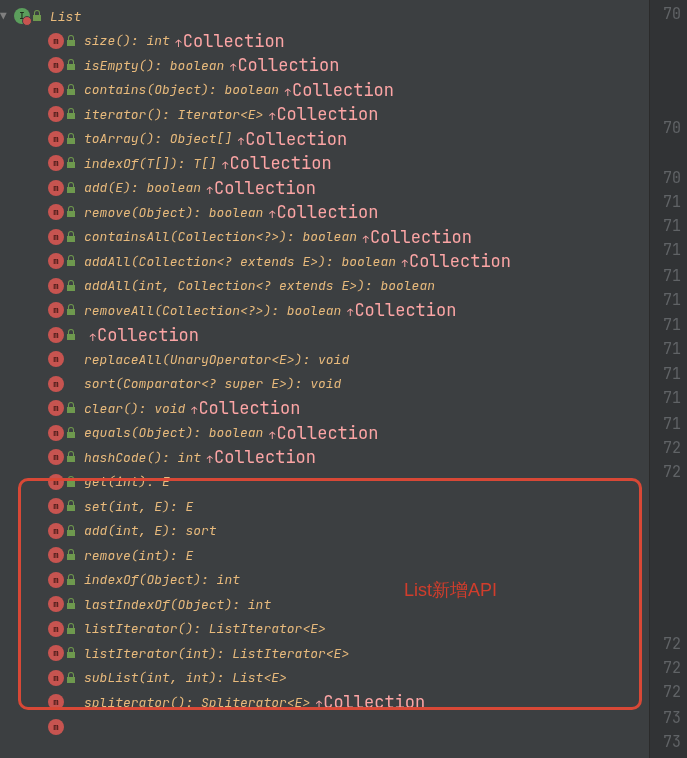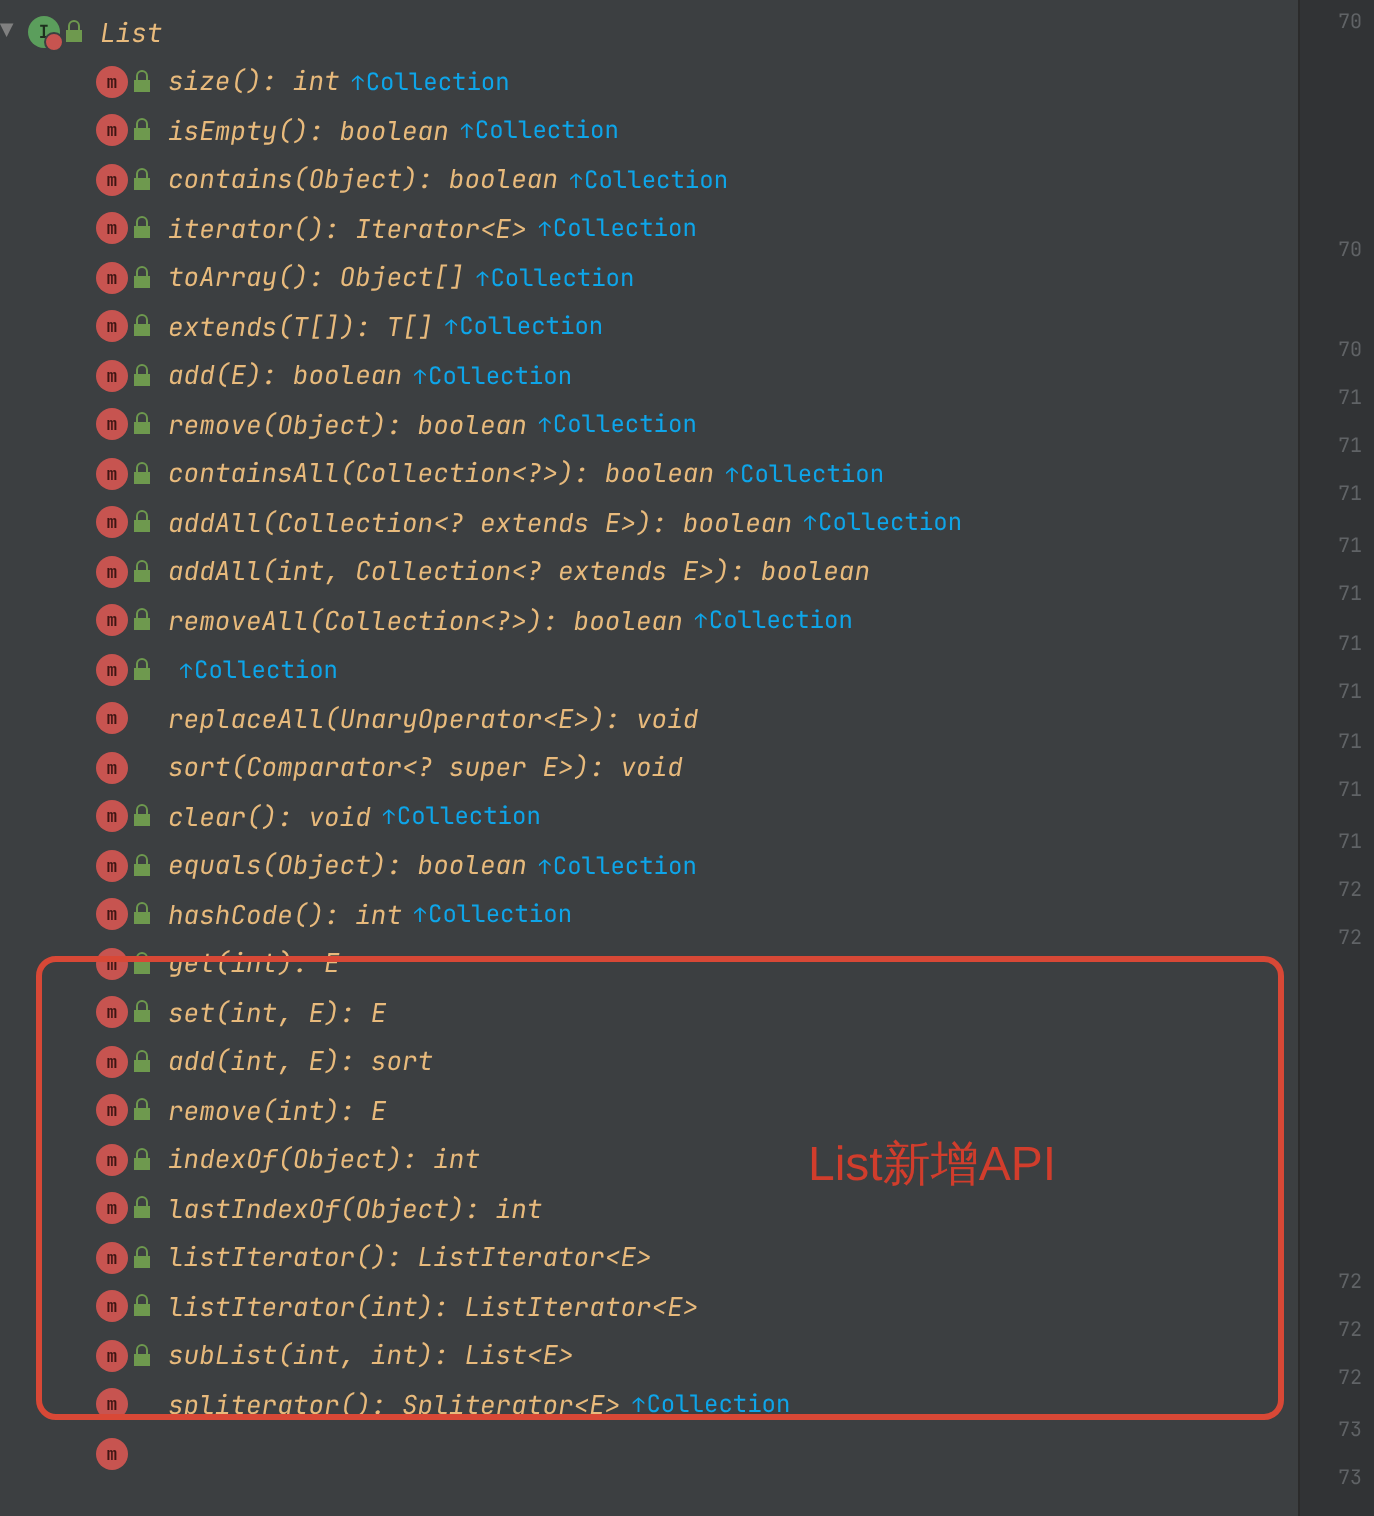--- a/index.html
+++ b/index.html
@@ -64,62 +64,62 @@
   margin-right: 6px;
   position: relative;
 }
 .lock svg { display: block; }
 .code {
   color: #e8ba7c;
   font-family: inherit;
   font-style: italic;
 }
 .inherited {
-  color: #0ea5e9;
+  color: #fca5a5;
   margin-left: 6px;
-  font-size: 12px;
+  font-size: 17px;
 }
 .inherited::before {
   content: "↑";
   font-size: 10px;
   margin-right: 1px;
 }
 .gutter {
   position: absolute;
   right: 0;
   top: 0;
   width: 38px;
   height: 100%;
   background: #313335;
   border-left: 1px solid #2b2b2b;
   color: #606366;
-  font-size: 10px;
+  font-size: 15px;
   text-align: right;
   padding-right: 6px;
 }
 .gutter-num {
   position: absolute;
   right: 6px;
 }
 .highlight-box {
   position: absolute;
   border: 3px solid #d84836;
   border-radius: 10px;
   left: 18px;
   top: 478px;
   width: 624px;
   height: 232px;
   pointer-events: none;
 }
 .annotation {
   position: absolute;
   left: 404px;
-  top: 566px;
+  top: 578px;
   color: #d13d2c;
-  font-size: 24px;
+  font-size: 18px;
   font-family: "Microsoft YaHei", sans-serif;
   font-weight: 500;
   pointer-events: none;
 }
 </style>
 </head>
 <body>
 
 <div class="tree">
   <div class="row root-row">
@@ -186,21 +186,21 @@
         <span class="code">toArray(): Object[]</span>
         <span class="inherited">Collection</span>
       </div>
       <div class="row child-row">
         <span class="icon icon-method">m</span>
         <span class="lock">
           <svg width="10" height="12" viewBox="0 0 10 12">
             <path d="M2 5V3a3 3 0 016 0v2h1v6H1V5h1zm1 0h4V3a2 2 0 00-4 0v2z" fill="#6e994e"></path>
           </svg>
         </span>
-        <span class="code">extends(T[]): T[]</span>
+        <span class="code">indexOf(T[]): T[]</span>
         <span class="inherited">Collection</span>
       </div>
       <div class="row child-row">
         <span class="icon icon-method">m</span>
         <span class="lock">
           <svg width="10" height="12" viewBox="0 0 10 12">
             <path d="M2 5V3a3 3 0 016 0v2h1v6H1V5h1zm1 0h4V3a2 2 0 00-4 0v2z" fill="#6e994e"></path>
           </svg>
         </span>
         <span class="code">add(E): boolean</span>

